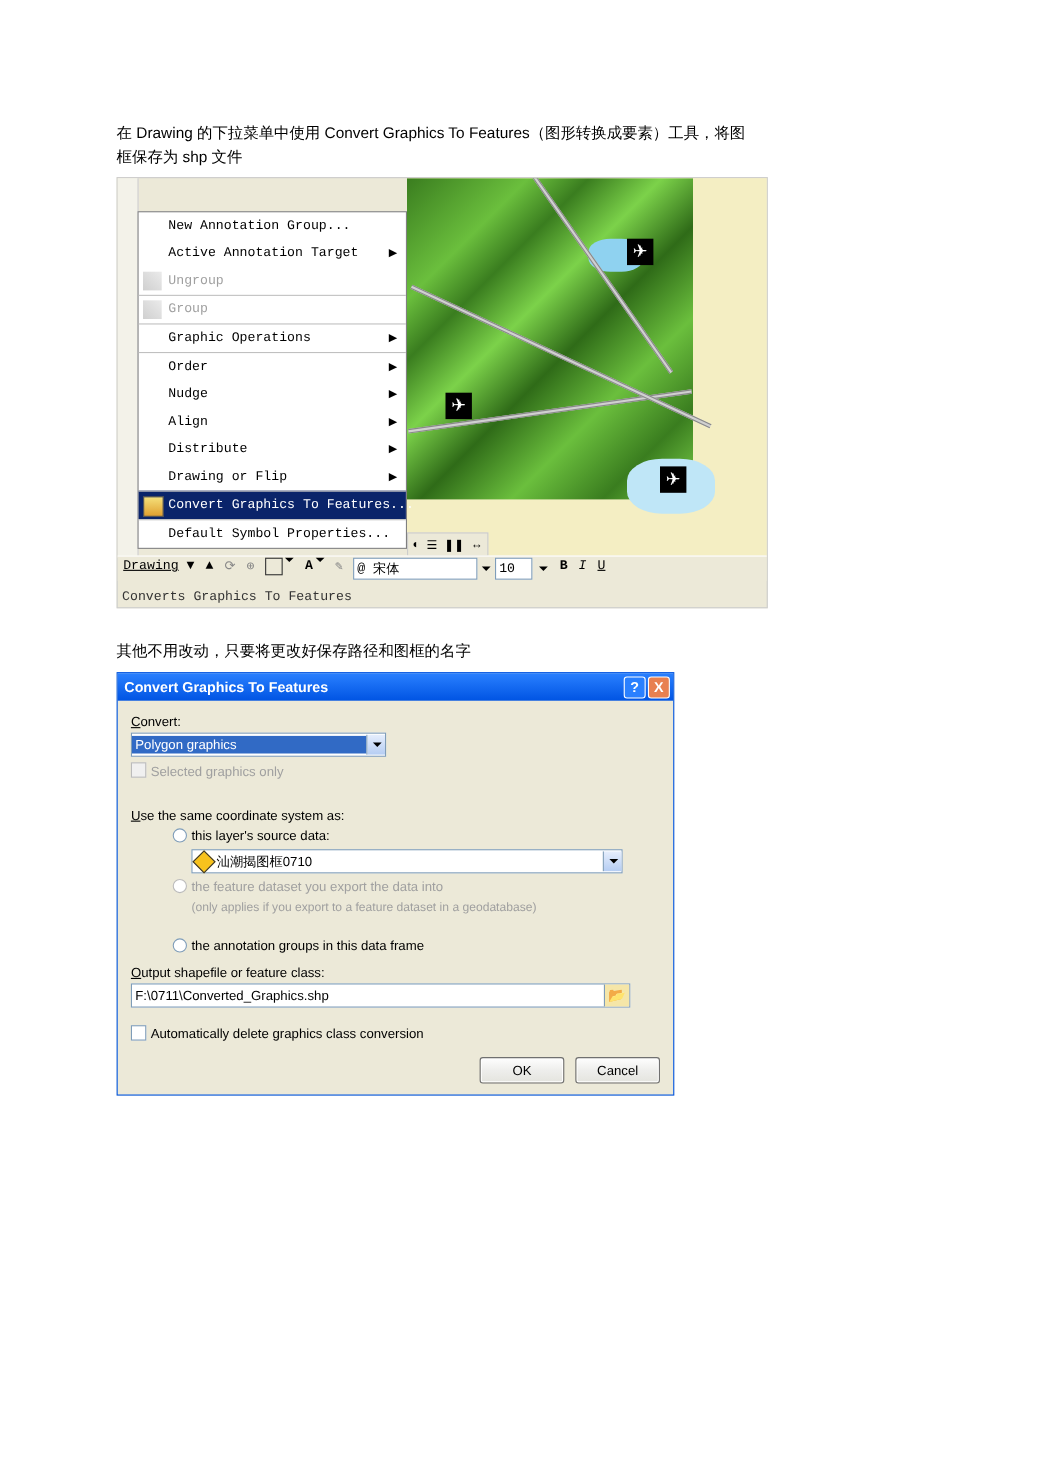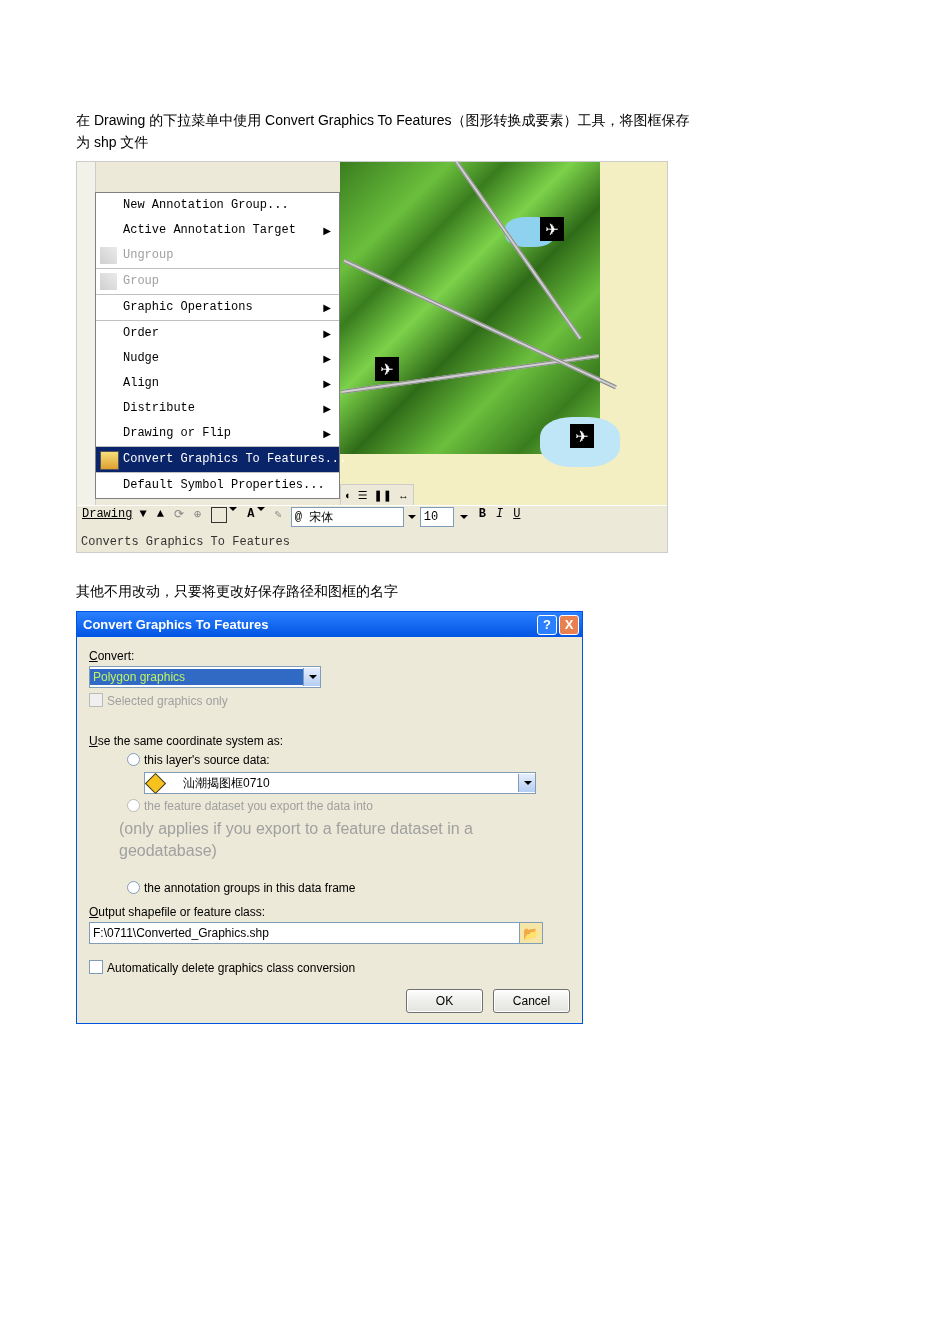--- a/index.html
+++ b/index.html
@@ -1,16 +1,16 @@
 <!DOCTYPE html>
 <html><head>
 <meta charset="utf-8">
 <style>
 html,body{margin:0;padding:0;background:#fff;font-family:"SimSun","Arial",sans-serif;font-size:14px;color:#000}
-.page{width:831px;min-height:1337px;padding:110px 140px 0 76px;box-sizing:border-box}
+.page{width:831px;min-height:1337px;padding:110px 140px 0 106px;box-sizing:border-box}
 .para{font-size:14px;line-height:1.55;margin:0 0 8px 0}
 .fig1{width:590px;height:390px;border:1px solid #ccc;position:relative;background:#ece9d8;margin:4px 0 4px 0}
 .fig1 .left{position:absolute;left:0;top:0;width:18px;height:345px;background:#f3f2e9;border-right:1px solid #ccc}
 .fig1 .menu{position:absolute;left:18px;top:30px;width:243px;background:#fff;border:1px solid #808080;font-family:"Courier New",monospace;font-size:12px}
 .menu-item{position:relative;height:25px;line-height:25px;padding-left:27px;white-space:nowrap;cursor:default}
 .menu-item.sep{border-top:1px solid #c0c0c0}
 .menu-item.disabled{color:#a0a0a0}
 .menu-item.highlight{background:#0a246a;color:#fff}
 .menu-item .sub{position:absolute;right:8px;top:0;font-family:Arial;font-size:10px}
 .menu-item .ico{position:absolute;left:4px;top:4px;width:17px;height:17px}
@@ -31,33 +31,33 @@
 .fig1 .maptools{position:absolute;left:263px;bottom:46px;height:20px;background:#ece9d8;border:1px solid #ccc;padding:0 4px;display:flex;align-items:center;gap:6px;font-size:11px}
 .dlg{width:505px;background:#ece9d8;border:1px solid #0054e3;margin-top:6px;font-family:"Tahoma","Arial",sans-serif;font-size:12px;color:#000}
 .titlebar{height:25px;background:linear-gradient(#2a80ff,#0054e3);display:flex;align-items:center;padding:0 3px 0 6px;color:#fff;font-weight:bold;font-size:13px}
 .titlebar .spacer{flex:1}
 .titlebtn{width:20px;height:20px;margin-left:2px;background:#e88050;border:1px solid #fff;border-radius:3px;display:flex;align-items:center;justify-content:center;color:#fff;font-weight:bold;font-family:Arial;font-size:13px;box-sizing:border-box}
 .titlebtn.help{background:#2a80ff;border:1px solid #fff}
 .dbody{padding:12px 12px 10px 12px}
 .dlabel{font-size:12px;margin-bottom:3px}
 .under{text-decoration:underline}
 .combo{width:230px;height:20px;border:1px solid #7f9db9;background:#fff;display:flex;align-items:center}
-.combo .sel{flex:1;background:#316ac5;color:#bef264;padding:1px 3px;font-size:12px}
+.combo .sel{flex:1;background:#316ac5;color:#ffffff;padding:1px 3px;font-size:12px}
 .combo .btn,.combo2 .btn{width:16px;height:18px;background:linear-gradient(#e6eefc,#b5cdf3);border-left:1px solid #7f9db9;display:flex;align-items:center;justify-content:center}
 .combo2{width:390px;height:20px;border:1px solid #7f9db9;background:#fff;display:flex;align-items:center;margin-left:55px}
-.combo2 .txt{flex:1;padding:1px 3px;font-size:12px;display:flex;align-items:center;gap:20px}
+.combo2 .txt{flex:1;padding:1px 3px;font-size:12px;display:flex;align-items:center;gap:4px}
 .diamond{width:13px;height:13px;background:#f7c21d;border:1px solid #333;transform:rotate(45deg);flex-shrink:0}
 .cb{width:12px;height:12px;border:1px solid #7f9db9;background:#fff;display:inline-block;vertical-align:-2px;margin-right:4px}
 .cb.dis{border-color:#bbb;background:#f0f0f0}
 .radio{width:11px;height:11px;border:1px solid #7f9db9;background:#fff;border-radius:50%;display:inline-block;vertical-align:-2px;margin-right:4px;position:relative}
 .radio.dis{border-color:#bbb}
 .radio.on::after{content:"";position:absolute;left:2px;top:2px;width:7px;height:7px;background:#39a839;border-radius:50%}
 .opt{margin:5px 0 5px 38px;font-size:12px}
 .opt.dis{color:#a0a0a0}
-.opt.sub{margin-left:30px;font-size:16px;line-height:1.35}
+.opt.sub{margin-left:55px;font-size:11px;line-height:1.35}
 .outbox{width:452px;height:20px;border:1px solid #7f9db9;background:#fff;display:flex;align-items:center;margin-top:3px}
 .outbox input{flex:1;border:0;font-size:12px;padding:0 3px;outline:0;font-family:inherit}
 .browse{width:22px;height:20px;background:#f5e6a8;border-left:1px solid #7f9db9;display:flex;align-items:center;justify-content:center;font-size:13px}
 .btns{display:flex;justify-content:flex-end;gap:10px;margin-top:14px}
 .winbtn{width:75px;height:22px;border:1px solid #707070;border-radius:3px;background:linear-gradient(#fefefe,#eeeeec,#e4e4de);font-size:12px;display:flex;align-items:center;justify-content:center;box-shadow:inset 0 0 0 1px #fff}
 </style>
 </head>
 <body>
 
 <div class="page">

